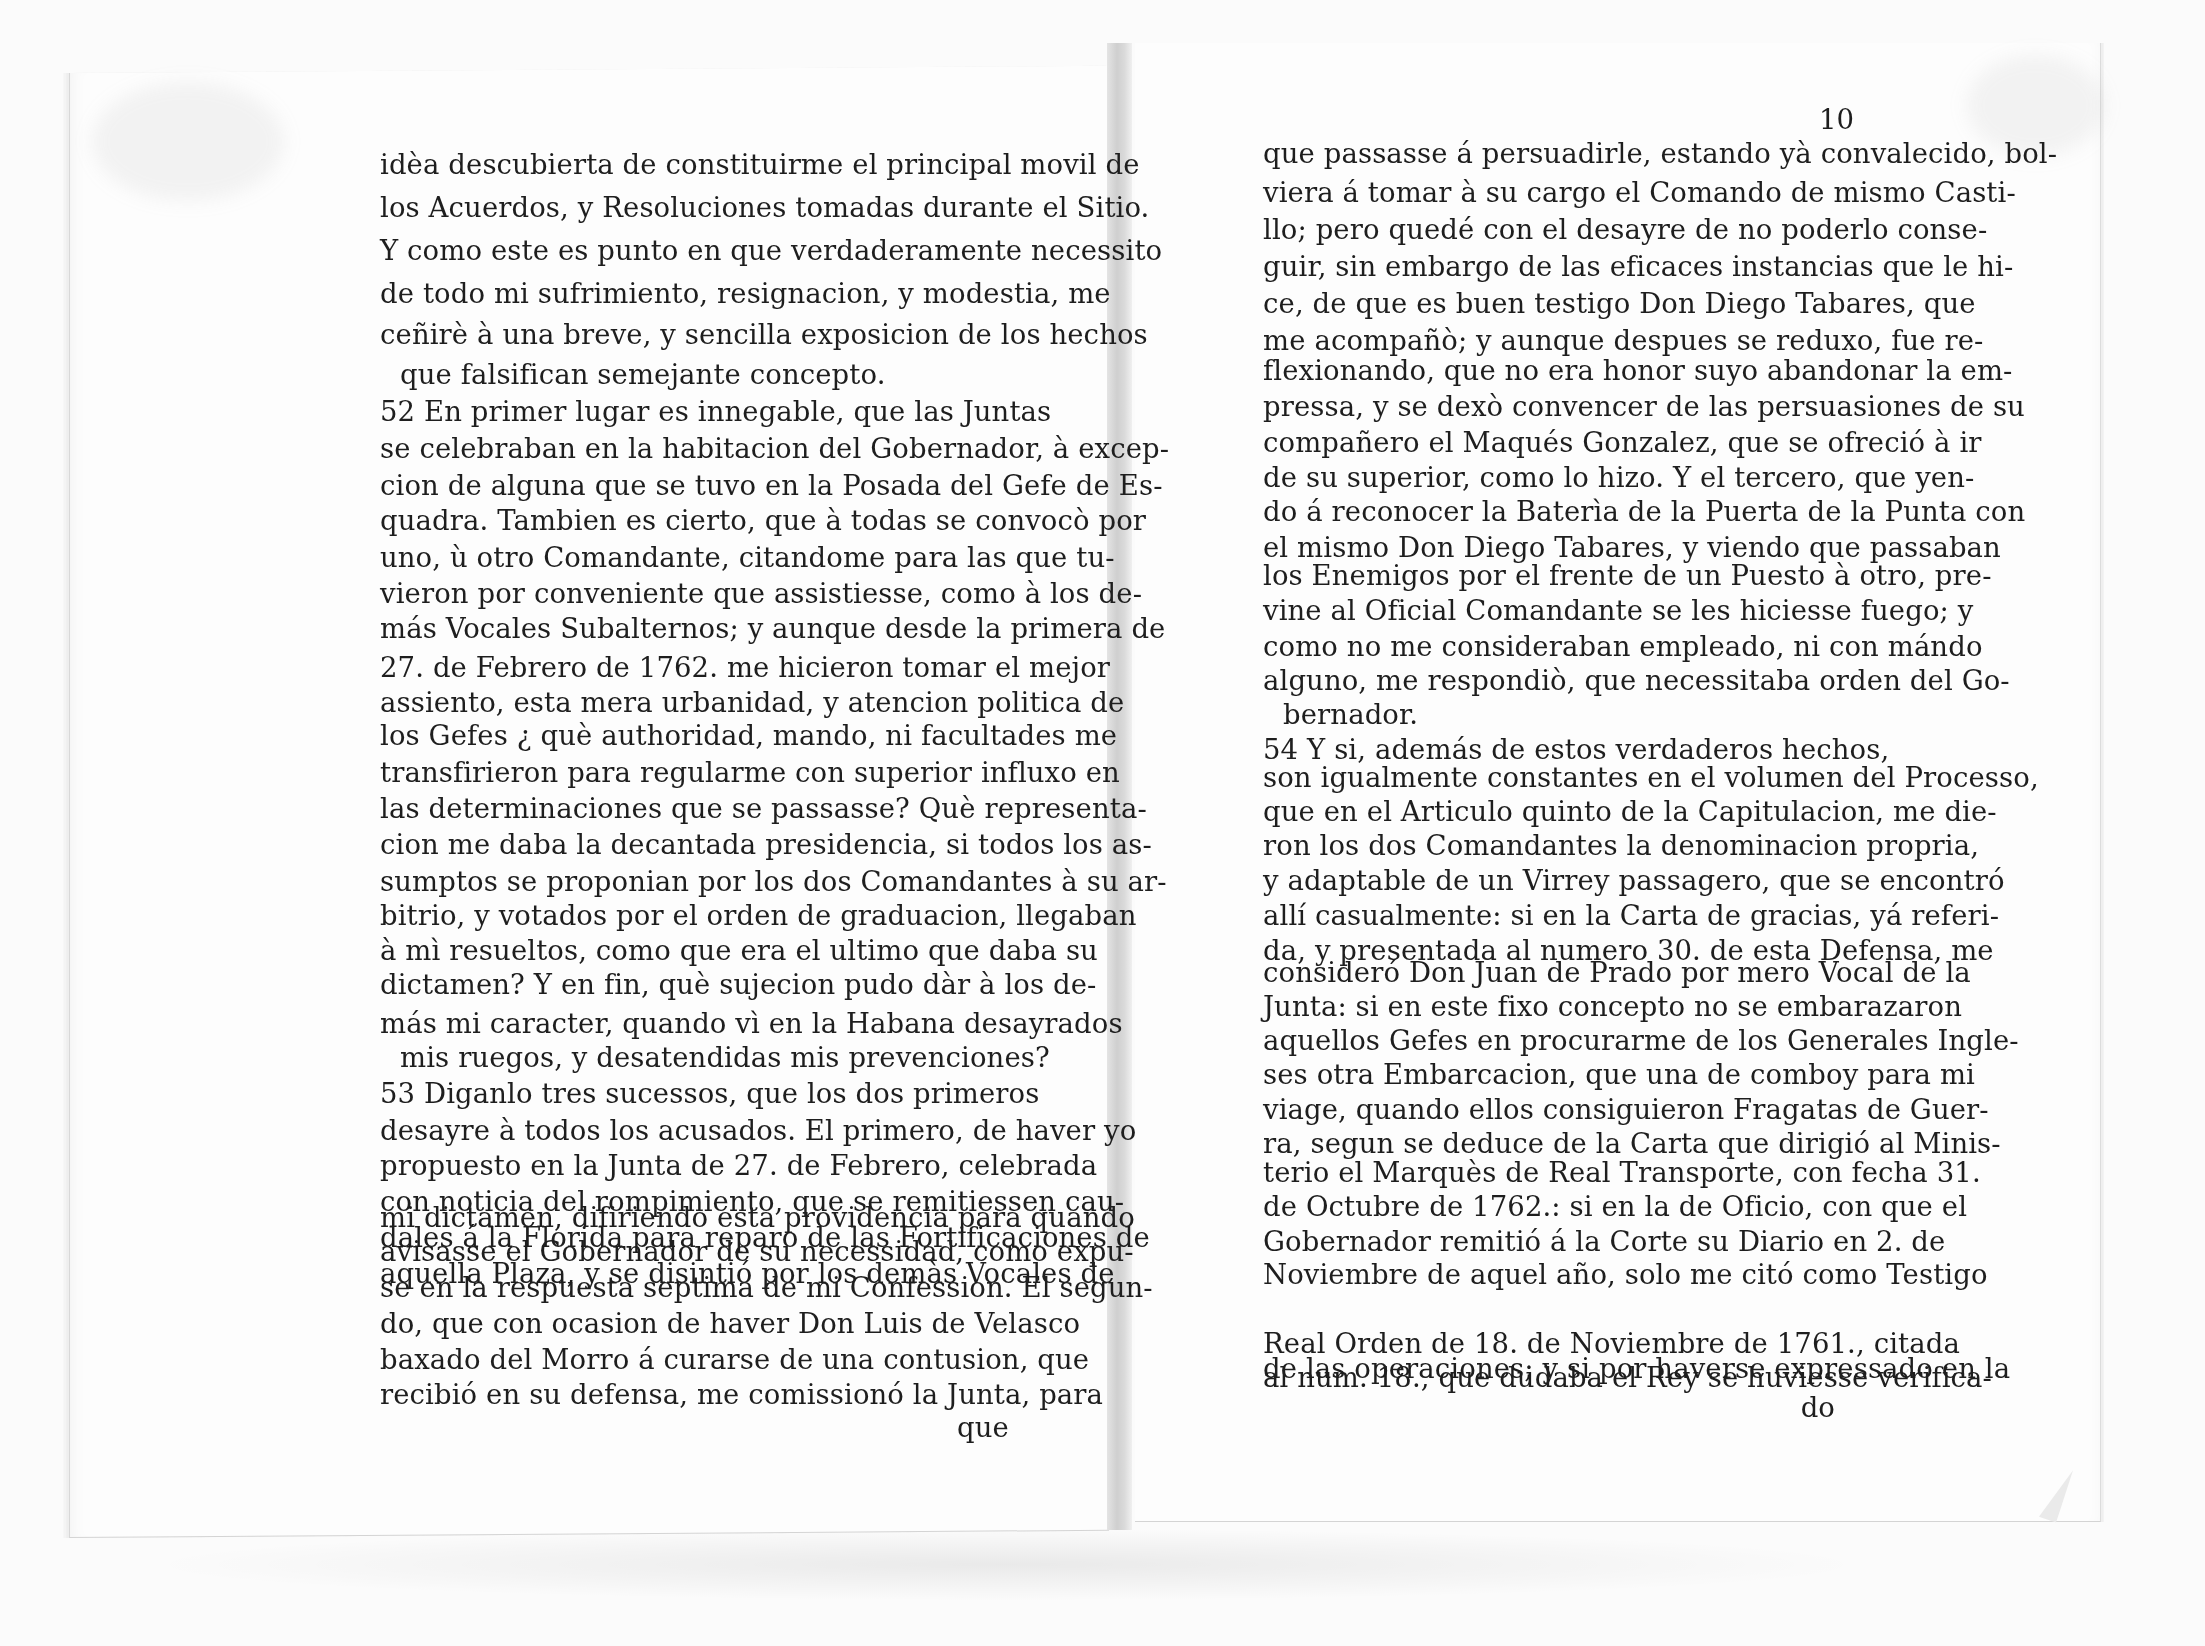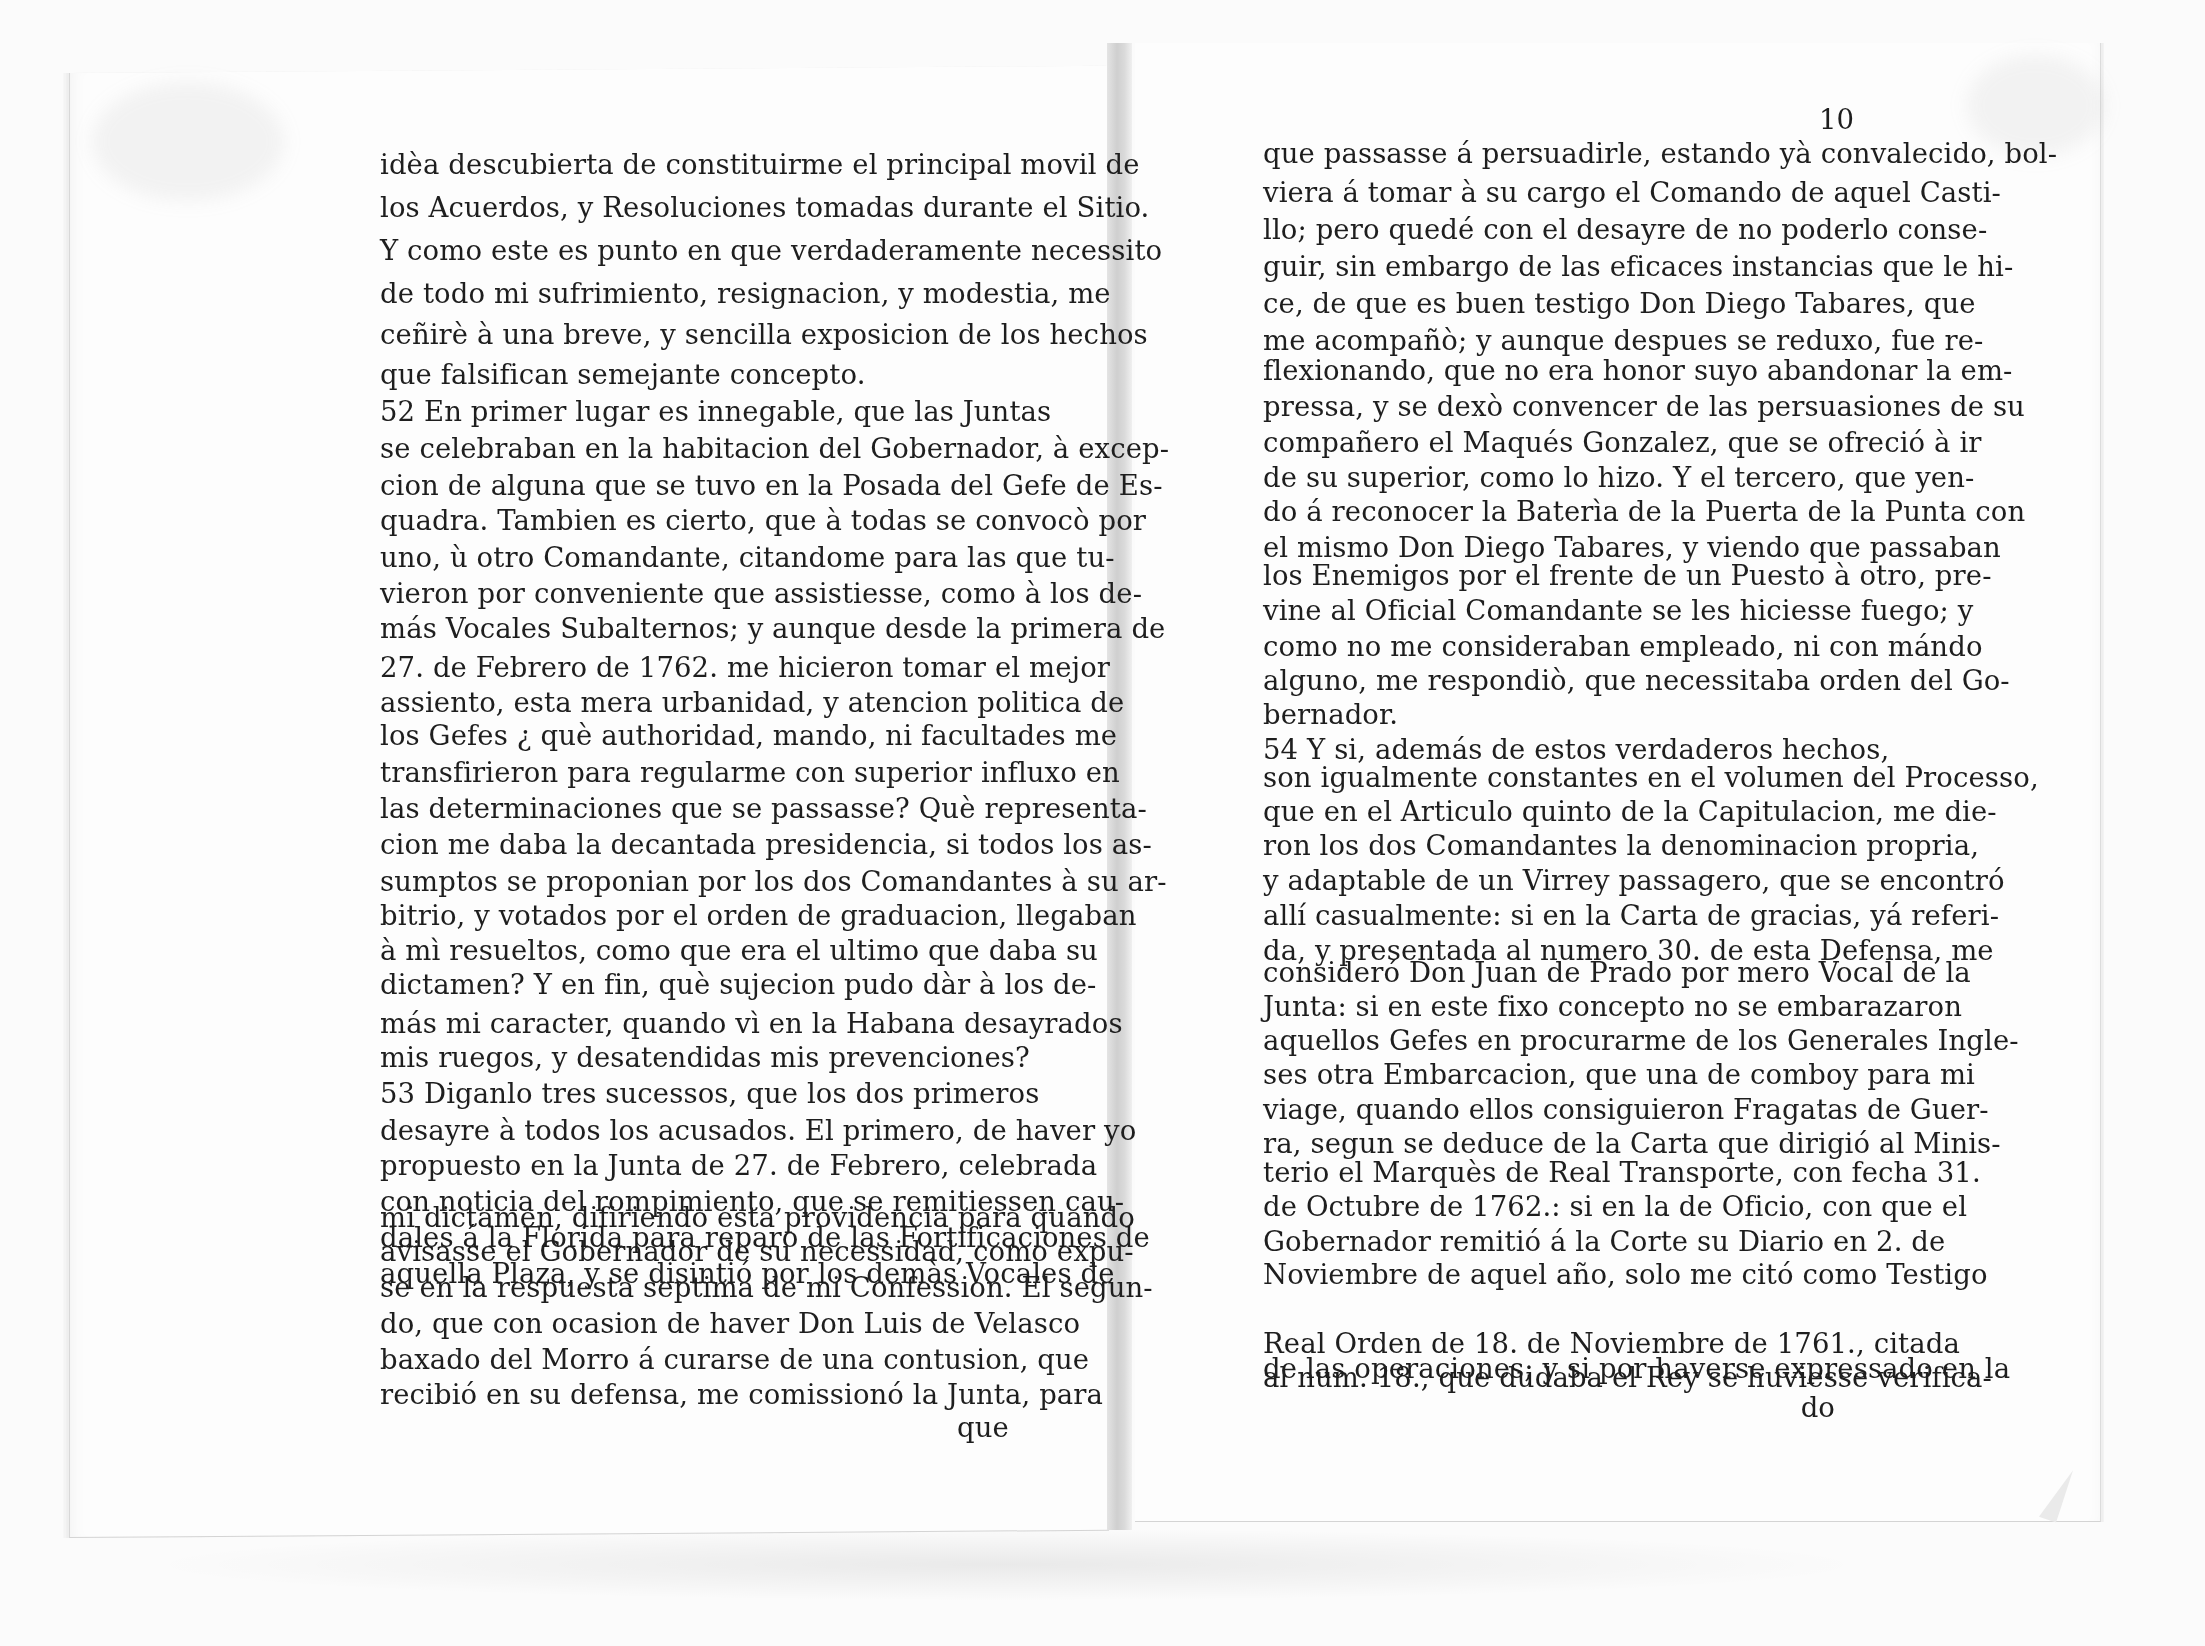--- a/index.html
+++ b/index.html
@@ -17,21 +17,21 @@
          box-shadow: 2.7px 0 0 #efefef, inset -9.2px 0 18.3px -13.7px rgba(0,0,0,0.05); }
   .gutter { position:absolute; left:1107px; top:43px; width:25px; height:1487px;
          background:linear-gradient(to right, #e4e4e4, #cfcfcf 40%, #dadada 70%, #f0f0f0); }
   .stain { position:absolute; border-radius:50%; background:rgba(150,150,150,0.10); filter:blur(9.2px); }
   .corner-fold { position:absolute; left:2047px; top:1466px; width:0; height:0;
          border-left:18.3px solid transparent; border-bottom:55px solid #eaeaea; transform:rotate(18deg); }
   .line { position:absolute; white-space:nowrap; font-size:27.5px; line-height:37px;
           letter-spacing:0.1px; }
   .left .line { left:380px; width:629px; text-align:justify; text-align-last:justify; }
   .right .line { left:1263px; width:572px; text-align:justify; text-align-last:justify; }
-  .line.last { text-align-last:left; }
+  .line.last { text-align-last:left;margin-left:20px; }
   .line.catch { text-align:right; text-align-last:right; }
   .pnum { position:absolute; font-size:27.5px; }
 </style>
 </head>
 <body>
 
 <div class="shadow-bottom"></div>
 
 <div class="page page-left"></div>
 <div class="page page-right"></div>
@@ -83,21 +83,21 @@
   <div class="line" style="top:1233px">avisasse el Gobernador de su necessidad, como expu-</div>
   <div class="line" style="top:1269px">se en la respuesta septima de mi Confession. El segun-</div>
   <div class="line" style="top:1305px">do, que con ocasion de haver Don Luis de Velasco</div>
   <div class="line" style="top:1341px">baxado del Morro á curarse de una contusion, que</div>
   <div class="line" style="top:1376px">recibió en su defensa, me comissionó la Junta, para</div>
   <div class="line catch" style="top:1409px">que</div>
 </div>
 
 <div class="right">
   <div class="line" style="top:135px">que passasse á persuadirle, estando yà convalecido, bol-</div>
-  <div class="line" style="top:174px">viera á tomar à su cargo el Comando de aquel Casti-</div>
+  <div class="line" style="top:174px">viera á tomar à su cargo el Comando de mismo Casti-</div>
   <div class="line" style="top:211px">llo; pero quedé con el desayre de no poderlo conse-</div>
   <div class="line" style="top:248px">guir, sin embargo de las eficaces instancias que le hi-</div>
   <div class="line" style="top:285px">ce, de que es buen testigo Don Diego Tabares, que</div>
   <div class="line" style="top:322px">me acompañò; y aunque despues se reduxo, fue re-</div>
   <div class="line" style="top:352px">flexionando, que no era honor suyo abandonar la em-</div>
   <div class="line" style="top:388px">pressa, y se dexò convencer de las persuasiones de su</div>
   <div class="line" style="top:424px">compañero el Maqués Gonzalez, que se ofreció à ir</div>
   <div class="line" style="top:459px">de su superior, como lo hizo. Y el tercero, que yen-</div>
   <div class="line" style="top:493px">do á reconocer la Baterìa de la Puerta de la Punta con</div>
   <div class="line" style="top:529px">el mismo Don Diego Tabares, y viendo que passaban</div>

